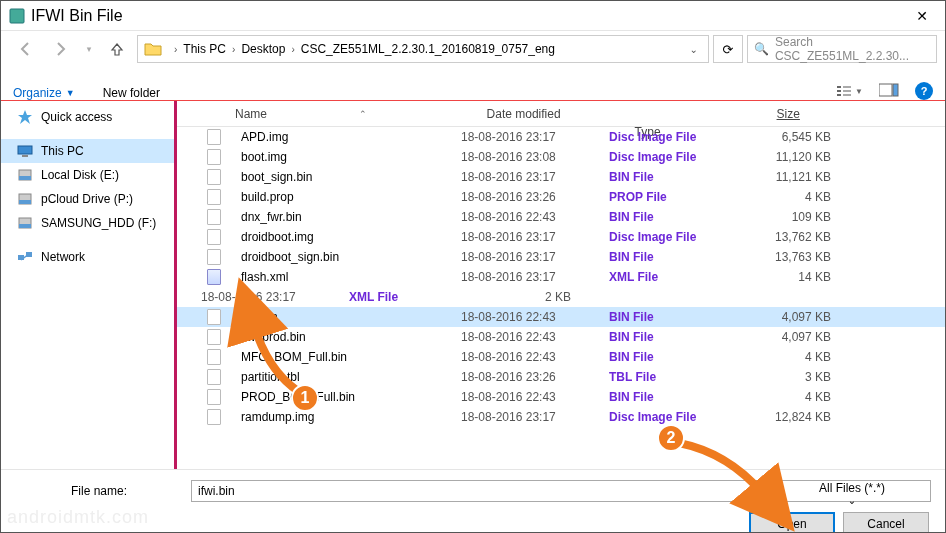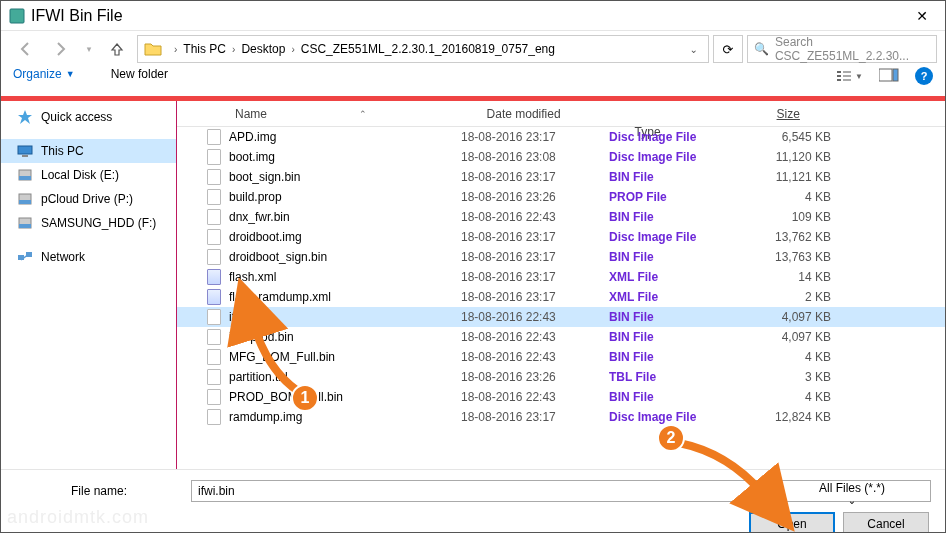--- a/index.html
+++ b/index.html
@@ -14,43 +14,43 @@
 .navbtn.enabled { color: #0b61d1; }
 .crumbs { flex: 1; height: 28px; border: 1px solid #ccc; display: flex; align-items: center; padding: 0 4px; font-size: 12px; background: #fff; }
 .crumbs .foldericon { width: 18px; height: 18px; margin: 0 6px 0 2px; display:flex;align-items:center;justify-content:center;}
 .crumbs .sep { margin: 0 6px; color: #555; font-size: 10px; }
 .crumbs .crumb { color: #000; }
 .crumbs .dd { margin-left: auto; margin-right: 6px; font-size: 10px; color: #555;}
 .refresh { width: 30px; height: 28px; border: 1px solid #ccc; display:flex;align-items:center;justify-content:center; font-size:13px;}
 .search { width: 190px; height: 28px; border: 1px solid #ccc; display:flex; align-items:center; padding: 0 6px; font-size: 12px; color: #888; }
 .search .sicon { margin-right: 6px; }
 
-.toolbar { height: 34px; border-bottom: 5px solid #ef4444; display:flex; align-items:flex-start; padding: 0 12px; font-size: 12px; gap: 8px; }
+.toolbar { height: 34px; border-bottom: 1px solid #ef4444; display:flex; align-items:flex-end; padding: 0 12px; font-size: 12px; }
 .toolbar .org { color: #0066cc; margin-right: 28px; display:flex;align-items:center;gap:4px;}
 .toolbar .nf { color: #000; }
 .toolbar .right { margin-left:auto; display:flex; align-items:center; gap: 16px; }
 .toolbar .help { width:18px;height:18px;border-radius:50%; background:#0078d7;color:#fff;display:flex;align-items:center;justify-content:center;font-size:11px;font-weight:bold;}
 
 .main { display:flex; height: 368px; }
-.sidebar { width: 176px; border-right: 1px solid #be185d; padding: 4px 0; font-size: 12px; overflow:hidden;}
+.sidebar { width: 176px; border-right: 3px solid #be185d; padding: 4px 0; font-size: 12px; overflow:hidden;}
 .sidebar .item { height: 24px; display:flex; align-items:center; padding-left: 16px; gap: 8px; }
 .sidebar .item.sel { background: #cce8ff; }
 .sidebar .icon { width:16px;height:16px;display:flex;align-items:center;justify-content:center;}
 
 .listwrap { flex:1; font-size: 12px; overflow:hidden; position:relative;}
 .cols { height: 26px; display:flex; align-items:center; border-bottom: 1px solid #e5e5e5; color:#444; padding-left: 24px;}
 .cols .c1 { width: 260px; padding-left:6px;margin-left:28px;}
 .cols .c2 { width: 148px; }
 .cols .c3 { width: 142px; margin-top: 37px; }
 .cols .c4 { width: 100px; text-align:left;text-decoration:underline;}
 .cols .sortarr { font-size:9px; color:#666; margin-left: -130px; margin-right: 120px;}
 
 .row { height: 20px; display:flex; align-items:center; padding-left: 24px;}
 .row.sel { background: #cde8ff; }
-.row .c1 { width: 260px; display:flex;align-items:center;gap:8px; padding-left:6px;}
+.row .c1 { width: 260px; display:flex;align-items:center;gap:20px; padding-left:6px;}
 .row .c2 { width: 148px; color:#555;}
 .row .c3 { width: 142px; color:#6d28d9;font-weight:bold;}
 .row .c4 { width: 100px; text-align:right; padding-right:20px; color:#555;}
 .fileicon { width:14px;height:16px;border:1px solid #bbb;border-radius:1px;background:#fff;position:relative;}
 .fileicon.xml { border-color:#88c;background:linear-gradient(#e8f0ff,#c8d8ff);}
 
 .bottom { border-top: 1px solid #e5e5e5; padding: 10px 14px; font-size: 12px; }
 .fnrow { display:flex; align-items:center; gap:8px; margin-bottom:10px;}
 .fnlabel { width: 168px; text-align:center; }
 .fninput { flex:1; height:22px; border:1px solid #aaa; padding:0 6px; font-size:12px;}
@@ -276,24 +276,20 @@
         <div class="row">
           <div class="c1">
             <span class="fileicon xml"></span>
             <span>flash.xml</span>
           </div>
           <div class="c2">18-08-2016 23:17</div>
           <div class="c3">XML File</div>
           <div class="c4">14 KB</div>
         </div>
         <div class="row">
-          <div class="c1">
-            <span class="fileicon xml"></span>
-            <span>flash-ramdump.xml</span>
-          </div>
           <div class="c2">18-08-2016 23:17</div>
           <div class="c3">XML File</div>
           <div class="c4">2 KB</div>
         </div>
         <div class="row sel">
           <div class="c1">
             <span class="fileicon"></span>
             <span>ifwi.bin</span>
           </div>
           <div class="c2">18-08-2016 22:43</div>

